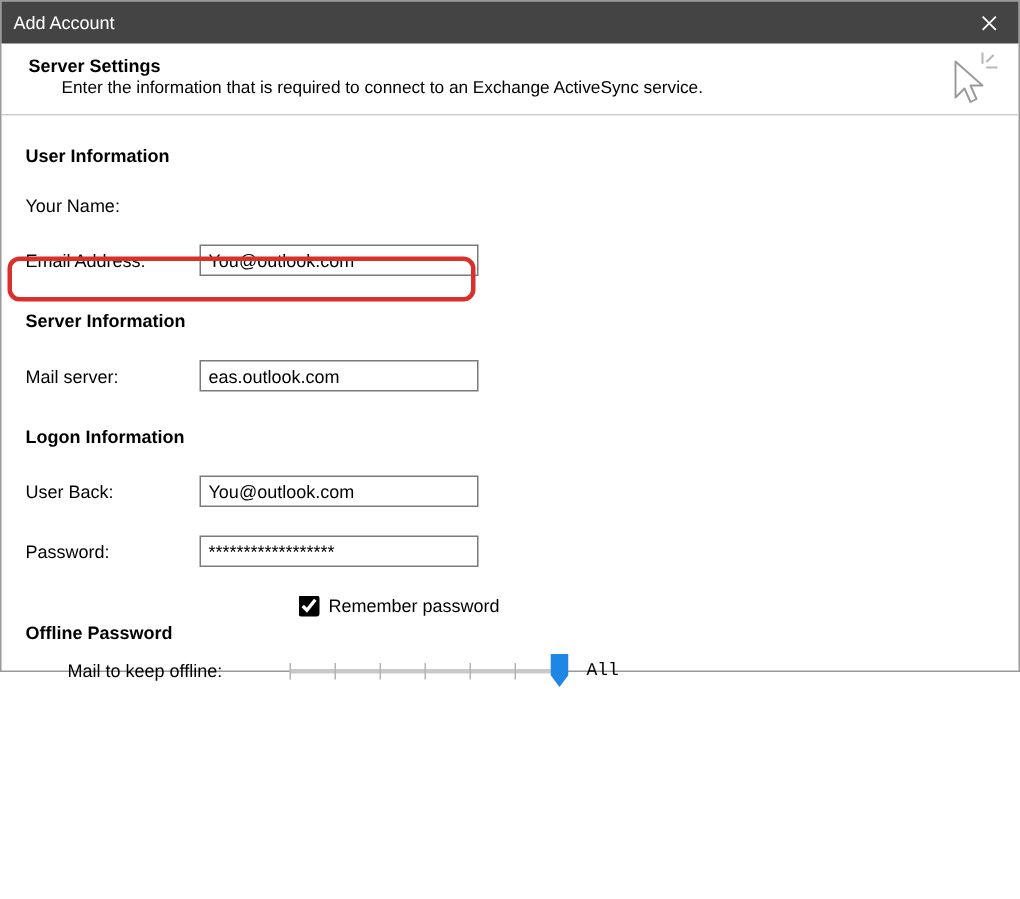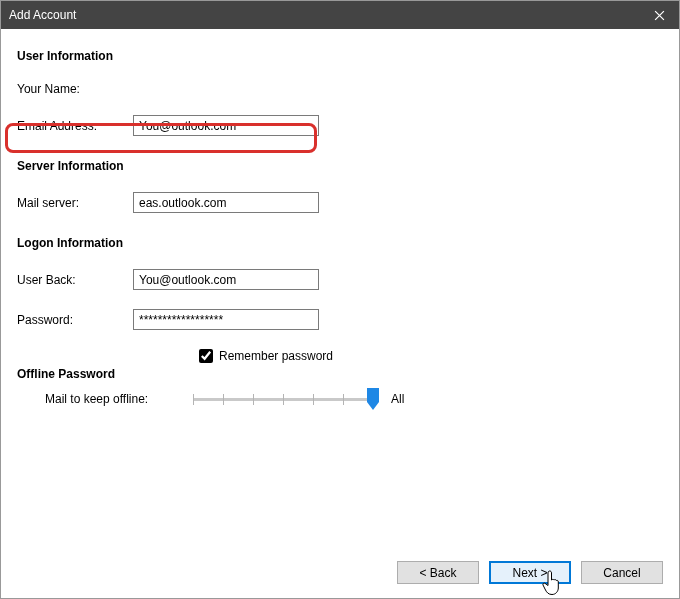--- a/index.html
+++ b/index.html
@@ -8,21 +8,21 @@
     font-family: "Segoe UI", Tahoma, sans-serif;
     font-size: 12px;
     color: #000;
     background: #fff;
     width: 680px;
     height: 599px;
     overflow: hidden;
   }
   .window {
     width: 680px;
-    height: 599px;
+    height: 448px;
     border: 1px solid #999;
     background: #fff;
     display: flex;
     flex-direction: column;
   }
   .titlebar {
     background: #444;
     color: #fff;
     height: 28px;
     display: flex;
@@ -145,20 +145,21 @@
     position: absolute;
     width: 12px;
     height: 22px;
     top: 1px;
     right: -6px;
   }
   .slider-thumb-svg { display:block; }
   .slider-end-label {
     margin-left: 18px;
     font-size: 12px;
+    font-family: Liberation Mono, monospace;
   }
   .buttonbar {
     border-top: 0;
     padding: 10px 16px 14px 16px;
     display: flex;
     justify-content: flex-end;
     gap: 10px;
     position: relative;
   }
   .btn {
@@ -190,20 +191,32 @@
 
   <div class="titlebar">
     <div class="title">Add Account</div>
     <div class="close">
       <svg viewBox="0 0 10 10">
           <path d="M1 1 L9 9 M9 1 L1 9" stroke="#fff" stroke-width="1.1"></path>
         </svg>
     </div>
   </div>
 
+  <div class="header">
+    <div class="heading">Server Settings</div>
+    <div class="subheading">Enter the information that is required to connect to an Exchange ActiveSync service.</div>
+    <svg class="cursor-art" viewBox="0 0 34 36">
+      <g stroke="#b8b8b8" stroke-width="1.4" stroke-linecap="round">
+        <line x1="24" y1="0" x2="24" y2="7"></line>
+        <line x1="34" y1="10" x2="27" y2="10"></line>
+        <line x1="31" y1="2" x2="27" y2="6"></line>
+      </g>
+      <path d="M6 6 L6 30 L12 24 L16 33 L20 31 L16 22 L24 22 Z" fill="#fff" stroke="#9a9a9a" stroke-width="1.3" stroke-linejoin="round"></path>
+    </svg>
+  </div>
 
   <div class="body">
 
     <div class="section-title">User Information</div>
     <div class="row">
       <label>Your Name:</label>
     </div>
     <div class="row">
       <label>Email Address:</label>
       <input type="text" value="You@outlook.com" style="">
@@ -250,22 +263,14 @@
           <svg class="slider-thumb-svg" width="12" height="22" viewBox="0 0 12 22">
             <path d="M0 0 H12 V14 L6 22 L0 14 Z" fill="#1e87e5"></path>
           </svg>
         </div>
       </div>
       <div class="slider-end-label">All</div>
     </div>
 
   </div>
 
-  <div class="buttonbar">
-    <button class="btn">&lt; Back</button>
-    <button class="btn primary">Next &gt;</button>
-    <button class="btn">Cancel</button>
-    <svg class="pointer-overlay" viewBox="0 0 20 26" style="right:118px; bottom:2px;">
-      <path d="M7 3 C7 1.5 8 1 8.8 1 C9.7 1 10.5 1.7 10.5 3 V10 C11 9.2 12.5 9.2 13 10 C13.5 9.4 15 9.4 15.4 10.5 C16 10 17.3 10.3 17.3 12 V18 C17.3 21 15 24.5 11 24.5 C7.5 24.5 5.8 22.5 4.5 20 L2 15 C1.5 13.8 2.7 12.6 4 13.3 L7 15.5 Z" fill="#fff" stroke="#000" stroke-width="1"></path>
-    </svg>
-  </div>
 
 </div>
 
 </body></html>

